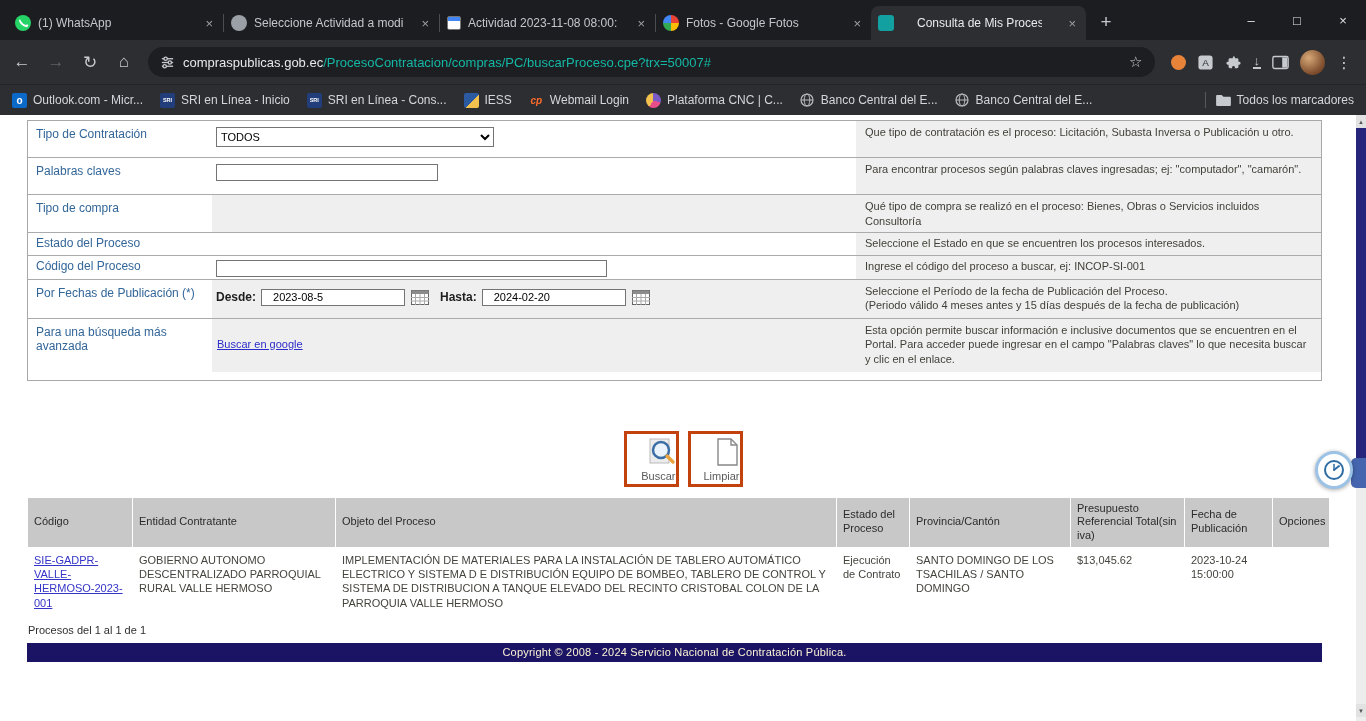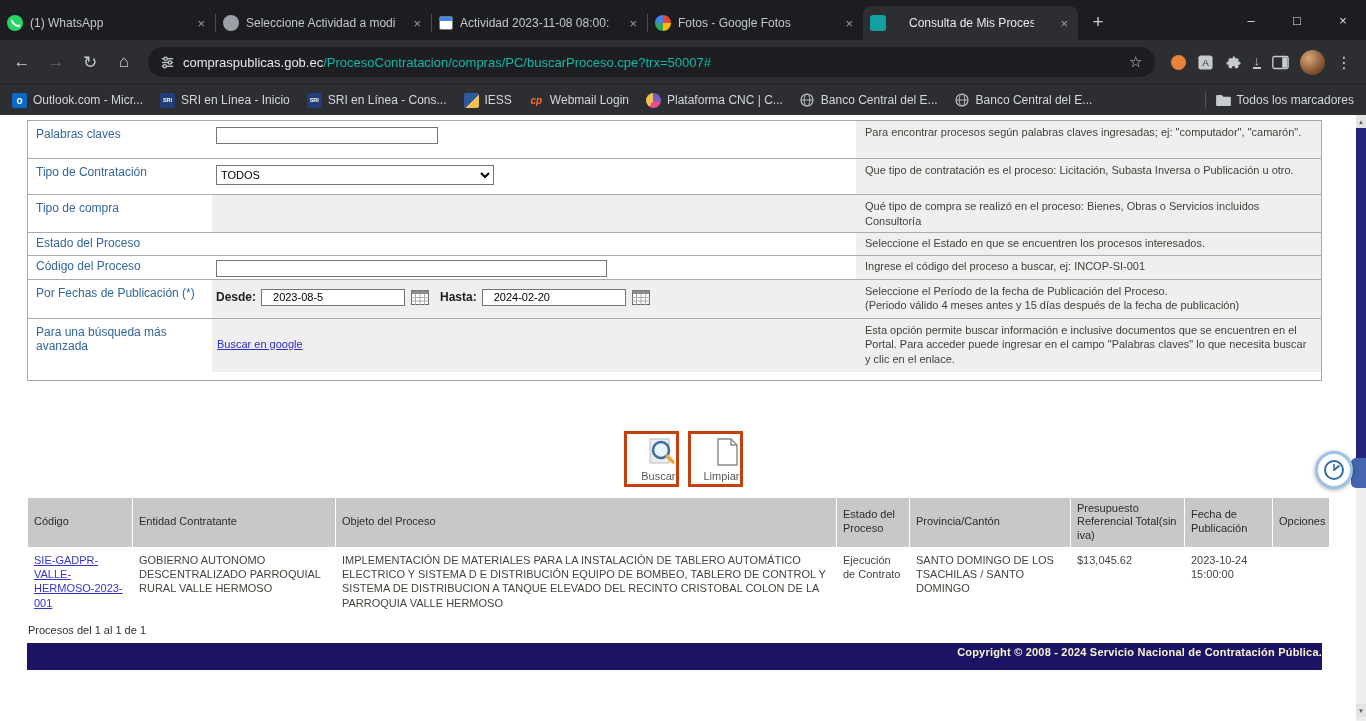--- a/index.html
+++ b/index.html
@@ -3,21 +3,21 @@
 <meta charset="utf-8">
 <style>
   * { box-sizing: border-box; }
   html,body { margin:0; padding:0; }
   body {
     width:1366px; height:721px; overflow:hidden; position:relative;
     font-family:"Liberation Sans","DejaVu Sans",sans-serif; background:#fff;
   }
   
   .tabstrip { height:40px; background:#1C1D20; display:flex; align-items:flex-end; }
-  .tabs { display:flex; align-items:flex-end; padding-left:0; flex:1; min-width:0; }
+  .tabs { display:flex; align-items:flex-end; padding-left:8px; flex:1; min-width:0; }
   .tab { width:215px; height:34px; display:flex; align-items:center; gap:7px; padding:0 7px;
          color:#C3C7CC; font-size:12px; cursor:pointer; min-width:0; }
   .tab.active { background:#2D2E31; border-radius:8px 8px 0 0; color:#E8EAED;gap:23px; }
   .tab-label { flex:1; white-space:nowrap; overflow:hidden; }
   .tab-close { font-size:13px; color:#9AA0A6; padding:0 3px; flex:none; }
   .tab-sep { width:1px; height:18px; background:#4A4C50; margin-bottom:8px; flex:none; }
   .fav { width:16px; height:16px; border-radius:3px; flex:none; display:flex; align-items:center; justify-content:center; overflow:hidden; }
   .fav.doc { background:#9AA0A6; border-radius:50%; }
   .fav.cal { width:14px; height:14px; border:1px solid #777; background:linear-gradient(#4285F4 0 35%, #fff 35%); border-radius:2px; }
   .fav.photos { border-radius:50%; background:conic-gradient(#EA4335 0 25%, #FBBC04 25% 50%, #34A853 50% 75%, #4285F4 75%); }
@@ -82,22 +82,22 @@
   .actions { margin-top:50px; display:flex; justify-content:center; gap:9px; }
   .abtn { width:55px; border:3px solid #c2410c; background:#fff; display:flex; flex-direction:column;
           align-items:flex-end; padding:3px 0 2px; gap:1px; font-size:11px; color:#5A5A5A; cursor:pointer; }
 
   .results { margin:10px 44px 0 27px; }
   table.res { width:100%; border-collapse:separate; border-spacing:1px; table-layout:fixed; font-size:11px; }
   table.res th { background:#C9C8C8; color:#2B2B2B; font-weight:normal; text-align:left; padding:4px 6px; vertical-align:middle; line-height:1.25; }
   table.res td { padding:5px 6px; vertical-align:top; color:#45443D; line-height:1.3; }
   td.codigo a { color:#3434C8; cursor:pointer; }
   .count { margin:8px 0 0 28px; font-size:11px; color:#2F2F2F; }
-  .copy { margin:7px 44px 0 27px; background:#1B1464; color:#FBF3D5; font-weight:bold; font-size:11px;
-          text-align:right; padding:3px 0 12px; letter-spacing:.2px; }
+  .copy { margin:7px 44px 0 27px; background:#1B1464; color:#FBF3D5; font-weight:normal; font-size:11px;
+          text-align:center; padding:3px 0 4px; letter-spacing:.2px; }
 
   
   .vscroll { position:absolute; top:115px; right:0; width:10px; height:606px; background:#EDEDED; z-index:3; }
   .sb-btn { position:absolute; left:0; width:10px; height:13px; display:flex; align-items:center; justify-content:center;
             font-size:6px; color:#555; background:#E2E2E2; cursor:pointer; }
   .sb-up { top:0; } .sb-down { bottom:4px; }
   .sb-thumb { position:absolute; top:13px; left:0; width:10px; height:332px; background:#26247B; cursor:pointer; }
   .widget-tab { position:absolute; top:458px; right:0; width:15px; height:30px; background:#4565AE;
                 border-radius:5px 0 0 5px; z-index:4; }
   .float-widget { position:absolute; top:451px; right:13px; width:38px; height:38px; border-radius:50%;
@@ -249,33 +249,33 @@
           </svg>
       </span>
       <span>Todos los marcadores</span>
     </span>
   </span>
 </div>
 
 <div class="page">
 
   <div class="form-wrap">
-    <div class="frow r1">
-      <div class="fl">Palabras claves</div>
-      <div class="fm"><input class="txt" type="text" style=""></div>
-      <div class="fh">Para encontrar procesos según palabras claves ingresadas; ej: "computador", "camarón".</div>
-    </div>
     <div class="frow r2">
       <div class="fl">Tipo de Contratación</div>
       <div class="fm">
         <select class="sel">
           <option>TODOS</option>
         </select>
       </div>
       <div class="fh">Que tipo de contratación es el proceso: Licitación, Subasta Inversa o Publicación u otro.</div>
+    </div>
+    <div class="frow r1">
+      <div class="fl">Palabras claves</div>
+      <div class="fm"><input class="txt" type="text" style=""></div>
+      <div class="fh">Para encontrar procesos según palabras claves ingresadas; ej: "computador", "camarón".</div>
     </div>
     <div class="frow r3 gray">
       <div class="fl">Tipo de compra</div>
       <div class="fm"></div>
       <div class="fh">Qué tipo de compra se realizó en el proceso: Bienes, Obras o Servicios incluidos Consultoría</div>
     </div>
     <div class="frow r4">
       <div class="fl">Estado del Proceso</div>
       <div class="fm"></div>
       <div class="fh">Seleccione el Estado en que se encuentren los procesos interesados.</div>

